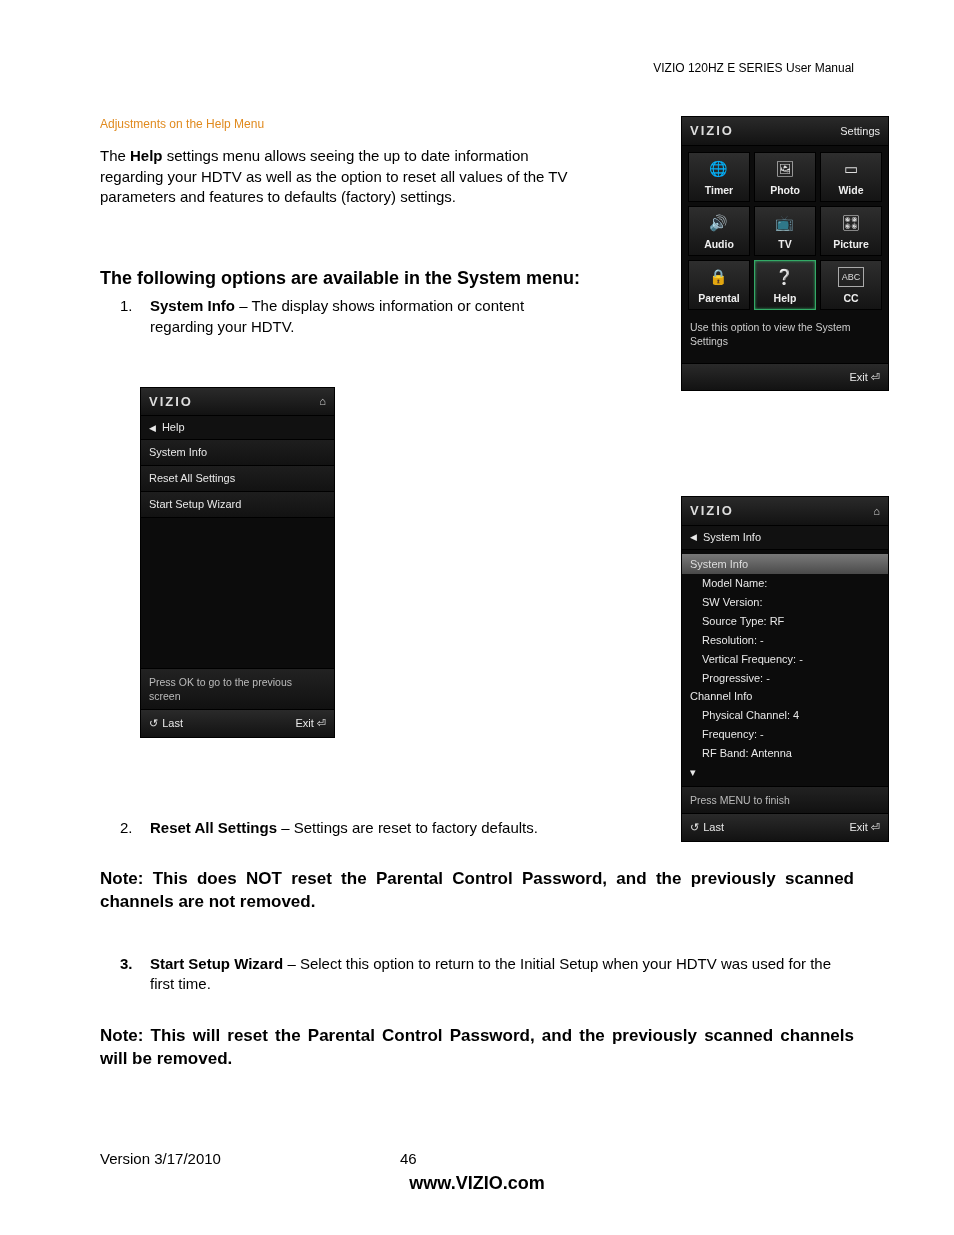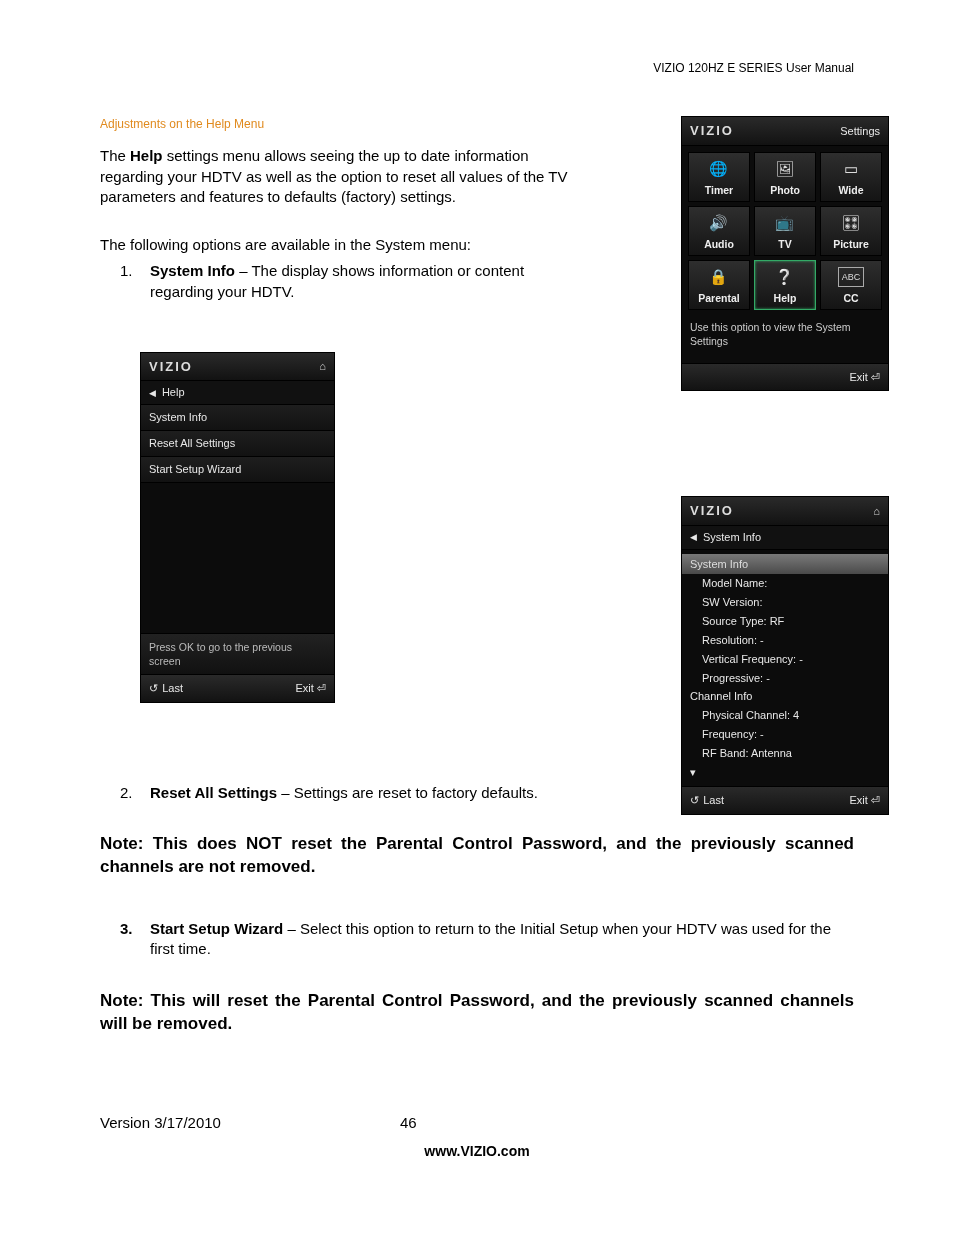--- a/index.html
+++ b/index.html
@@ -3,21 +3,21 @@
 <meta charset="utf-8">
 <style>
   * { box-sizing: border-box; margin: 0; padding: 0; }
   body { background: #fff; font-family: Arial, Helvetica, sans-serif; font-size: 15px; color: #000; width: 954px; margin: 0 auto; padding: 60px 100px 40px 100px; line-height: 1.35; }
   .header-right { text-align: right; font-size: 12px; margin-bottom: 40px; }
   h2.section-title { color: #e08a1e; font-size: 12px; font-weight: normal; margin-bottom: 14px; }
   .content-wrap { position: relative; }
   .left-col { width: 490px; }
   .intro p { margin-bottom: 26px; }
   b { font-weight: bold; }
-  .sub-intro { margin-top: 28px; font-size: 15px; }
+  .sub-intro { margin-top: 59px; font-size: 18px; font-weight: bold; }
   ol.numlist { list-style: none; padding-left: 50px; margin-top: 6px; }
   ol.numlist li { margin-bottom: 10px; position: relative; }
   ol.numlist li .num { position: absolute; left: -30px; }
 
   
   .panel { background: linear-gradient(#1a1a1a,#0a0a0a); border:1px solid #000; color:#e8e8e8; font-size:11px; }
   .panel .brand-row { display:flex; justify-content:space-between; align-items:center; padding:5px 8px; background:linear-gradient(#2a2a2a,#121212); border-bottom:1px solid #000; }
   .panel .brand { font-family: Arial; letter-spacing:2px; font-weight:bold; font-size:13px; color:#ddd; }
   .panel .crumb { display:flex; align-items:center; gap:6px; padding:4px 8px; background:#111; border-bottom:1px solid #000; }
   .panel .crumb .tri { font-size:9px; }
@@ -46,21 +46,21 @@
   .float-panel { position:absolute; }
   #panel-settings { top:0; right:-35px; width:208px; }
   #panel-help { margin-top:50px; margin-left:40px; width:195px; }
   #panel-sysinfo { top:380px; right:-35px; width:208px; }
 
   .body-below { margin-top:40px; }
   .note { font-weight:bold; margin-top:30px; margin-bottom:30px; font-size:17px; text-align:justify; }
   .version-row { margin-top:78px; display:flex; font-size:15px; }
   .version-row .v { flex:0 0 300px; }
   .version-row .p { flex:0 0 auto; }
-  .www { text-align:center; font-weight:bold; margin-top:8px; font-size:14px; }
+  .www { text-align:center; font-weight:bold; margin-top:2px; font-size:18px; }
 </style>
 </head>
 <body>
 
 <div class="header-right">VIZIO 120HZ E SERIES User Manual</div>
 
 <div class="content-wrap">
 
   <h2 class="section-title">Adjustments on the Help Menu</h2>
 
@@ -130,20 +130,21 @@
       <div class="info-line">Source Type: RF</div>
       <div class="info-line">Resolution: -</div>
       <div class="info-line">Vertical Frequency: -</div>
       <div class="info-line">Progressive: -</div>
       <div class="info-group">Channel Info</div>
       <div class="info-line">Physical Channel: 4</div>
       <div class="info-line">Frequency: -</div>
       <div class="info-line">RF Band: Antenna</div>
       <div class="info-line" style="padding-left:8px;">▾</div>
     </div>
+    <div class="hint">Press MENU to finish</div>
     <div class="footer">
       <span><span class="loop-icon">↺</span><span>Last</span></span>
       <span><span>Exit</span> <span>⏎</span></span>
     </div>
   </div>
 
   <div class="left-col">
     <div class="intro">
       <p><span>The </span><b>Help</b><span> settings menu allows seeing the up to date information regarding your HDTV as well as the option to reset all values of the TV parameters and features to defaults (factory) settings.</span></p>
     </div>

